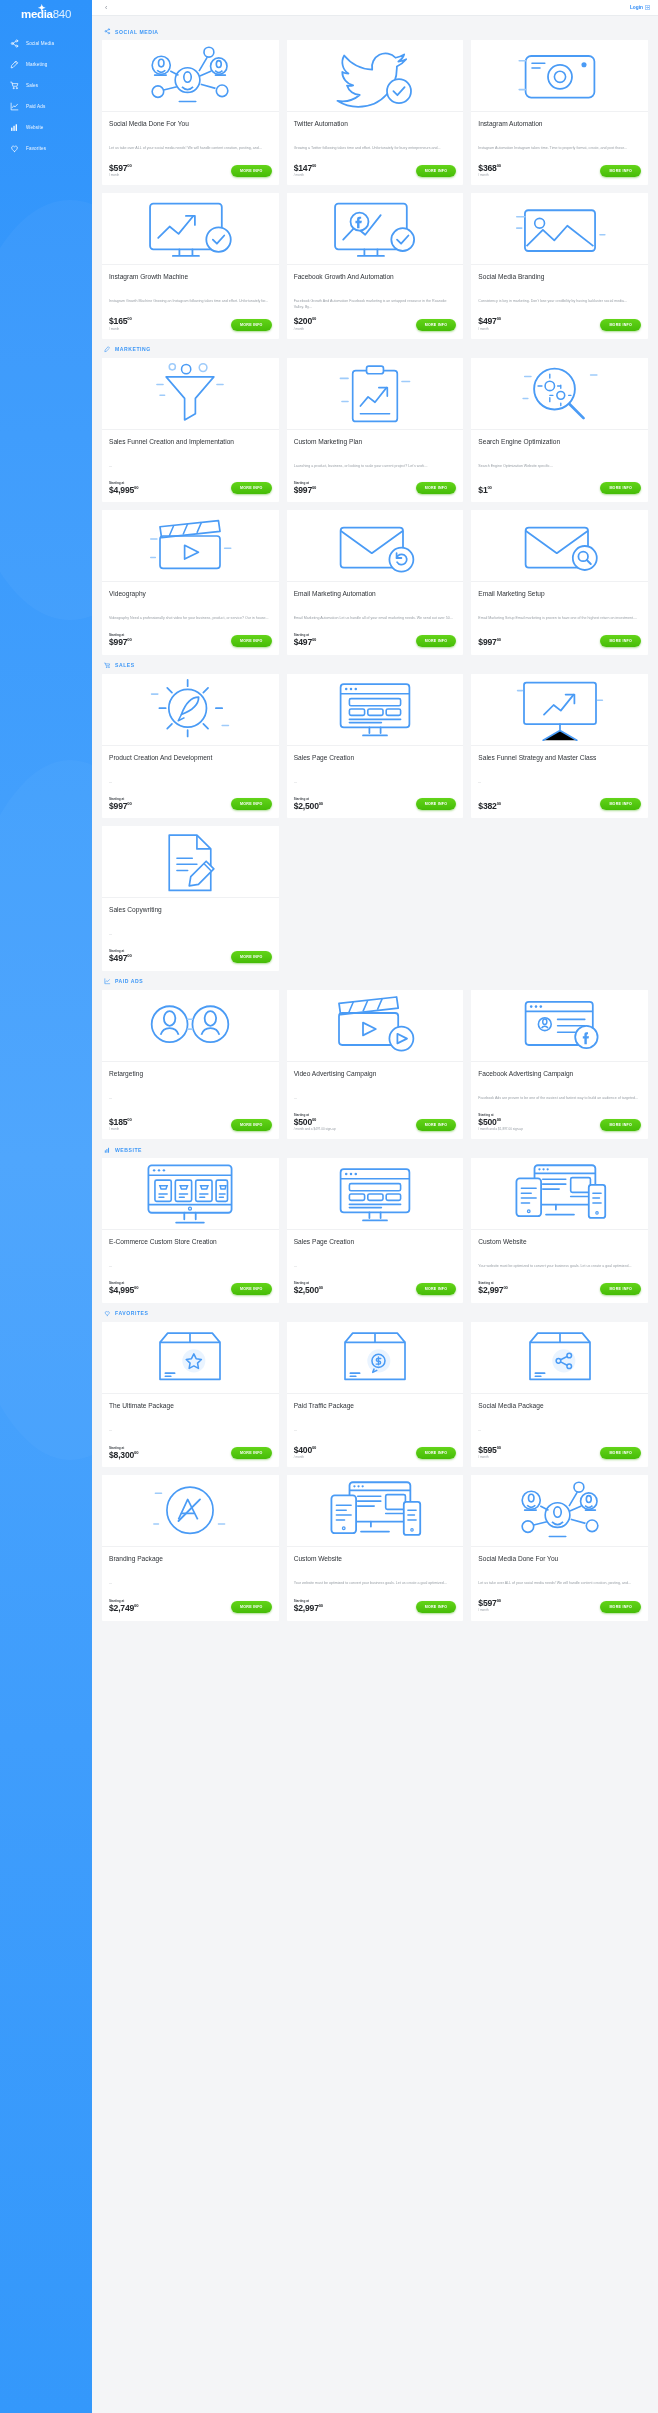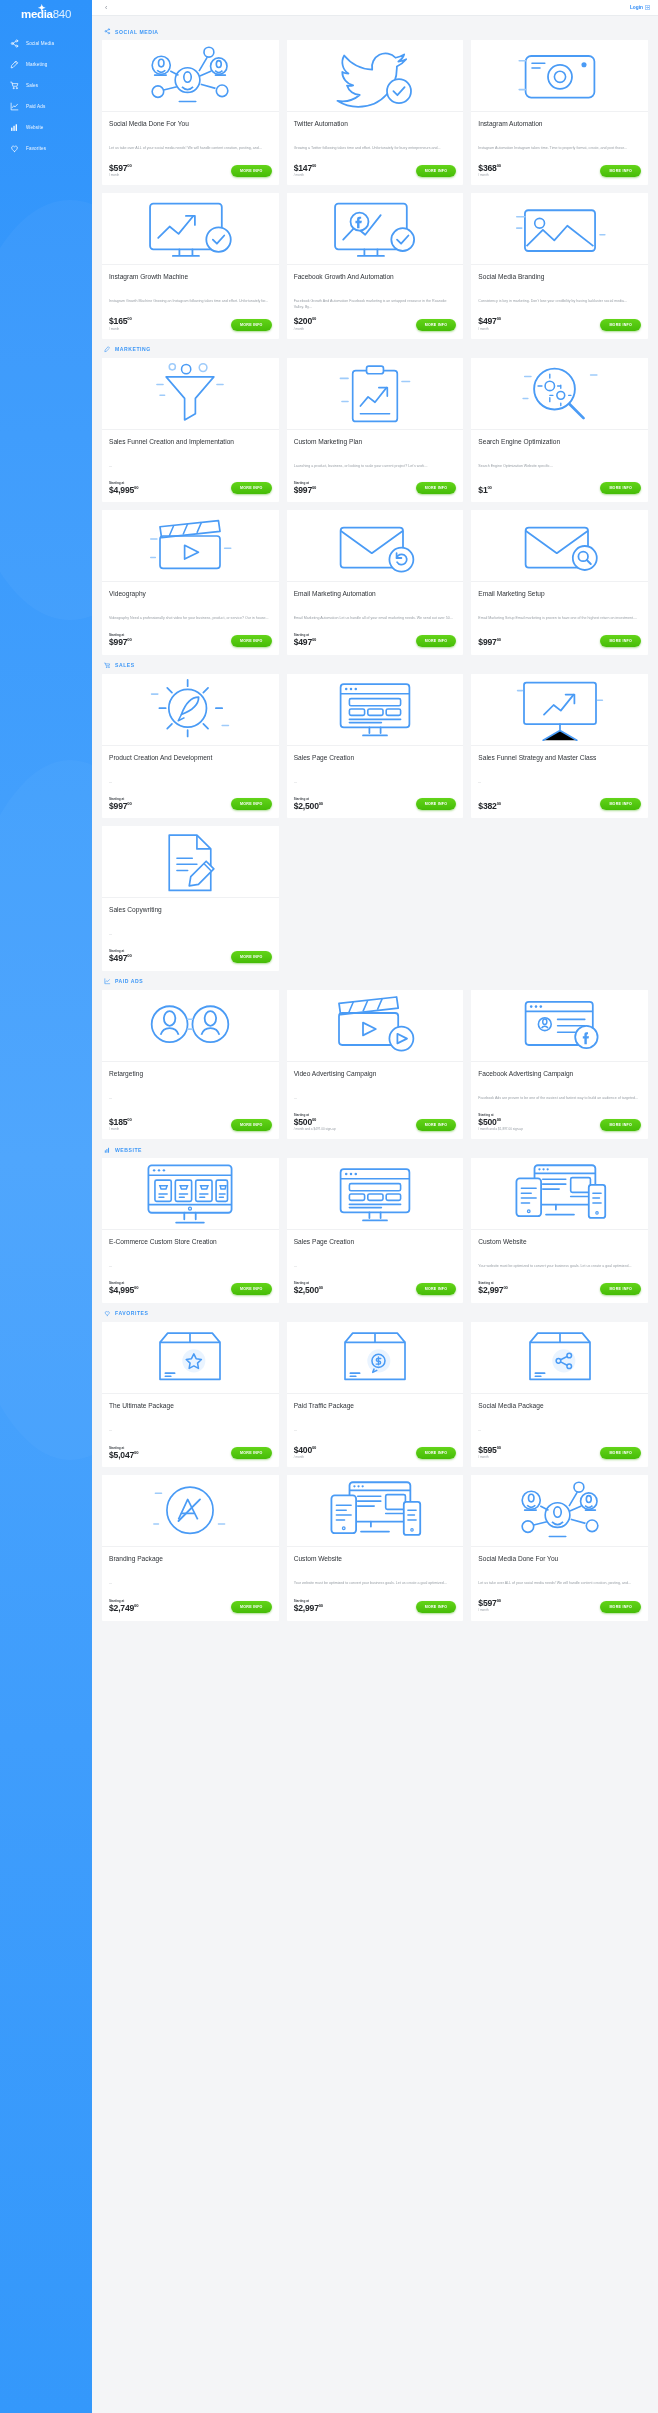--- a/index.html
+++ b/index.html
@@ -951,21 +951,21 @@
                 <path d="M33 66h12M33 70h7" stroke="#4a9bf5" stroke-width="2.2" stroke-linecap="round"></path>
               </svg>
             </span>
           </div>
           <div class="card-body">
             <h3 class="card-title">The Ultimate Package</h3>
             <p class="card-desc">...</p>
             <div class="card-foot">
               <div class="price-wrap">
                 <div class="price-pre">Starting at</div>
-                <div class="price-main"><span>$5,047</span><sup>00</sup></div>
+                <div class="price-main"><span>$8,300</span><sup>00</sup></div>
               </div>
               <button class="more-btn">MORE INFO</button>
             </div>
           </div>
         </article>
         <article class="card">
           <div class="card-art">
             <span>
               <svg viewBox="0 0 130 90" width="100" height="72">
                 <path d="M26 26h78v48H26z" fill="none" stroke="#4a9bf5" stroke-width="2.2" stroke-linejoin="round"></path>

